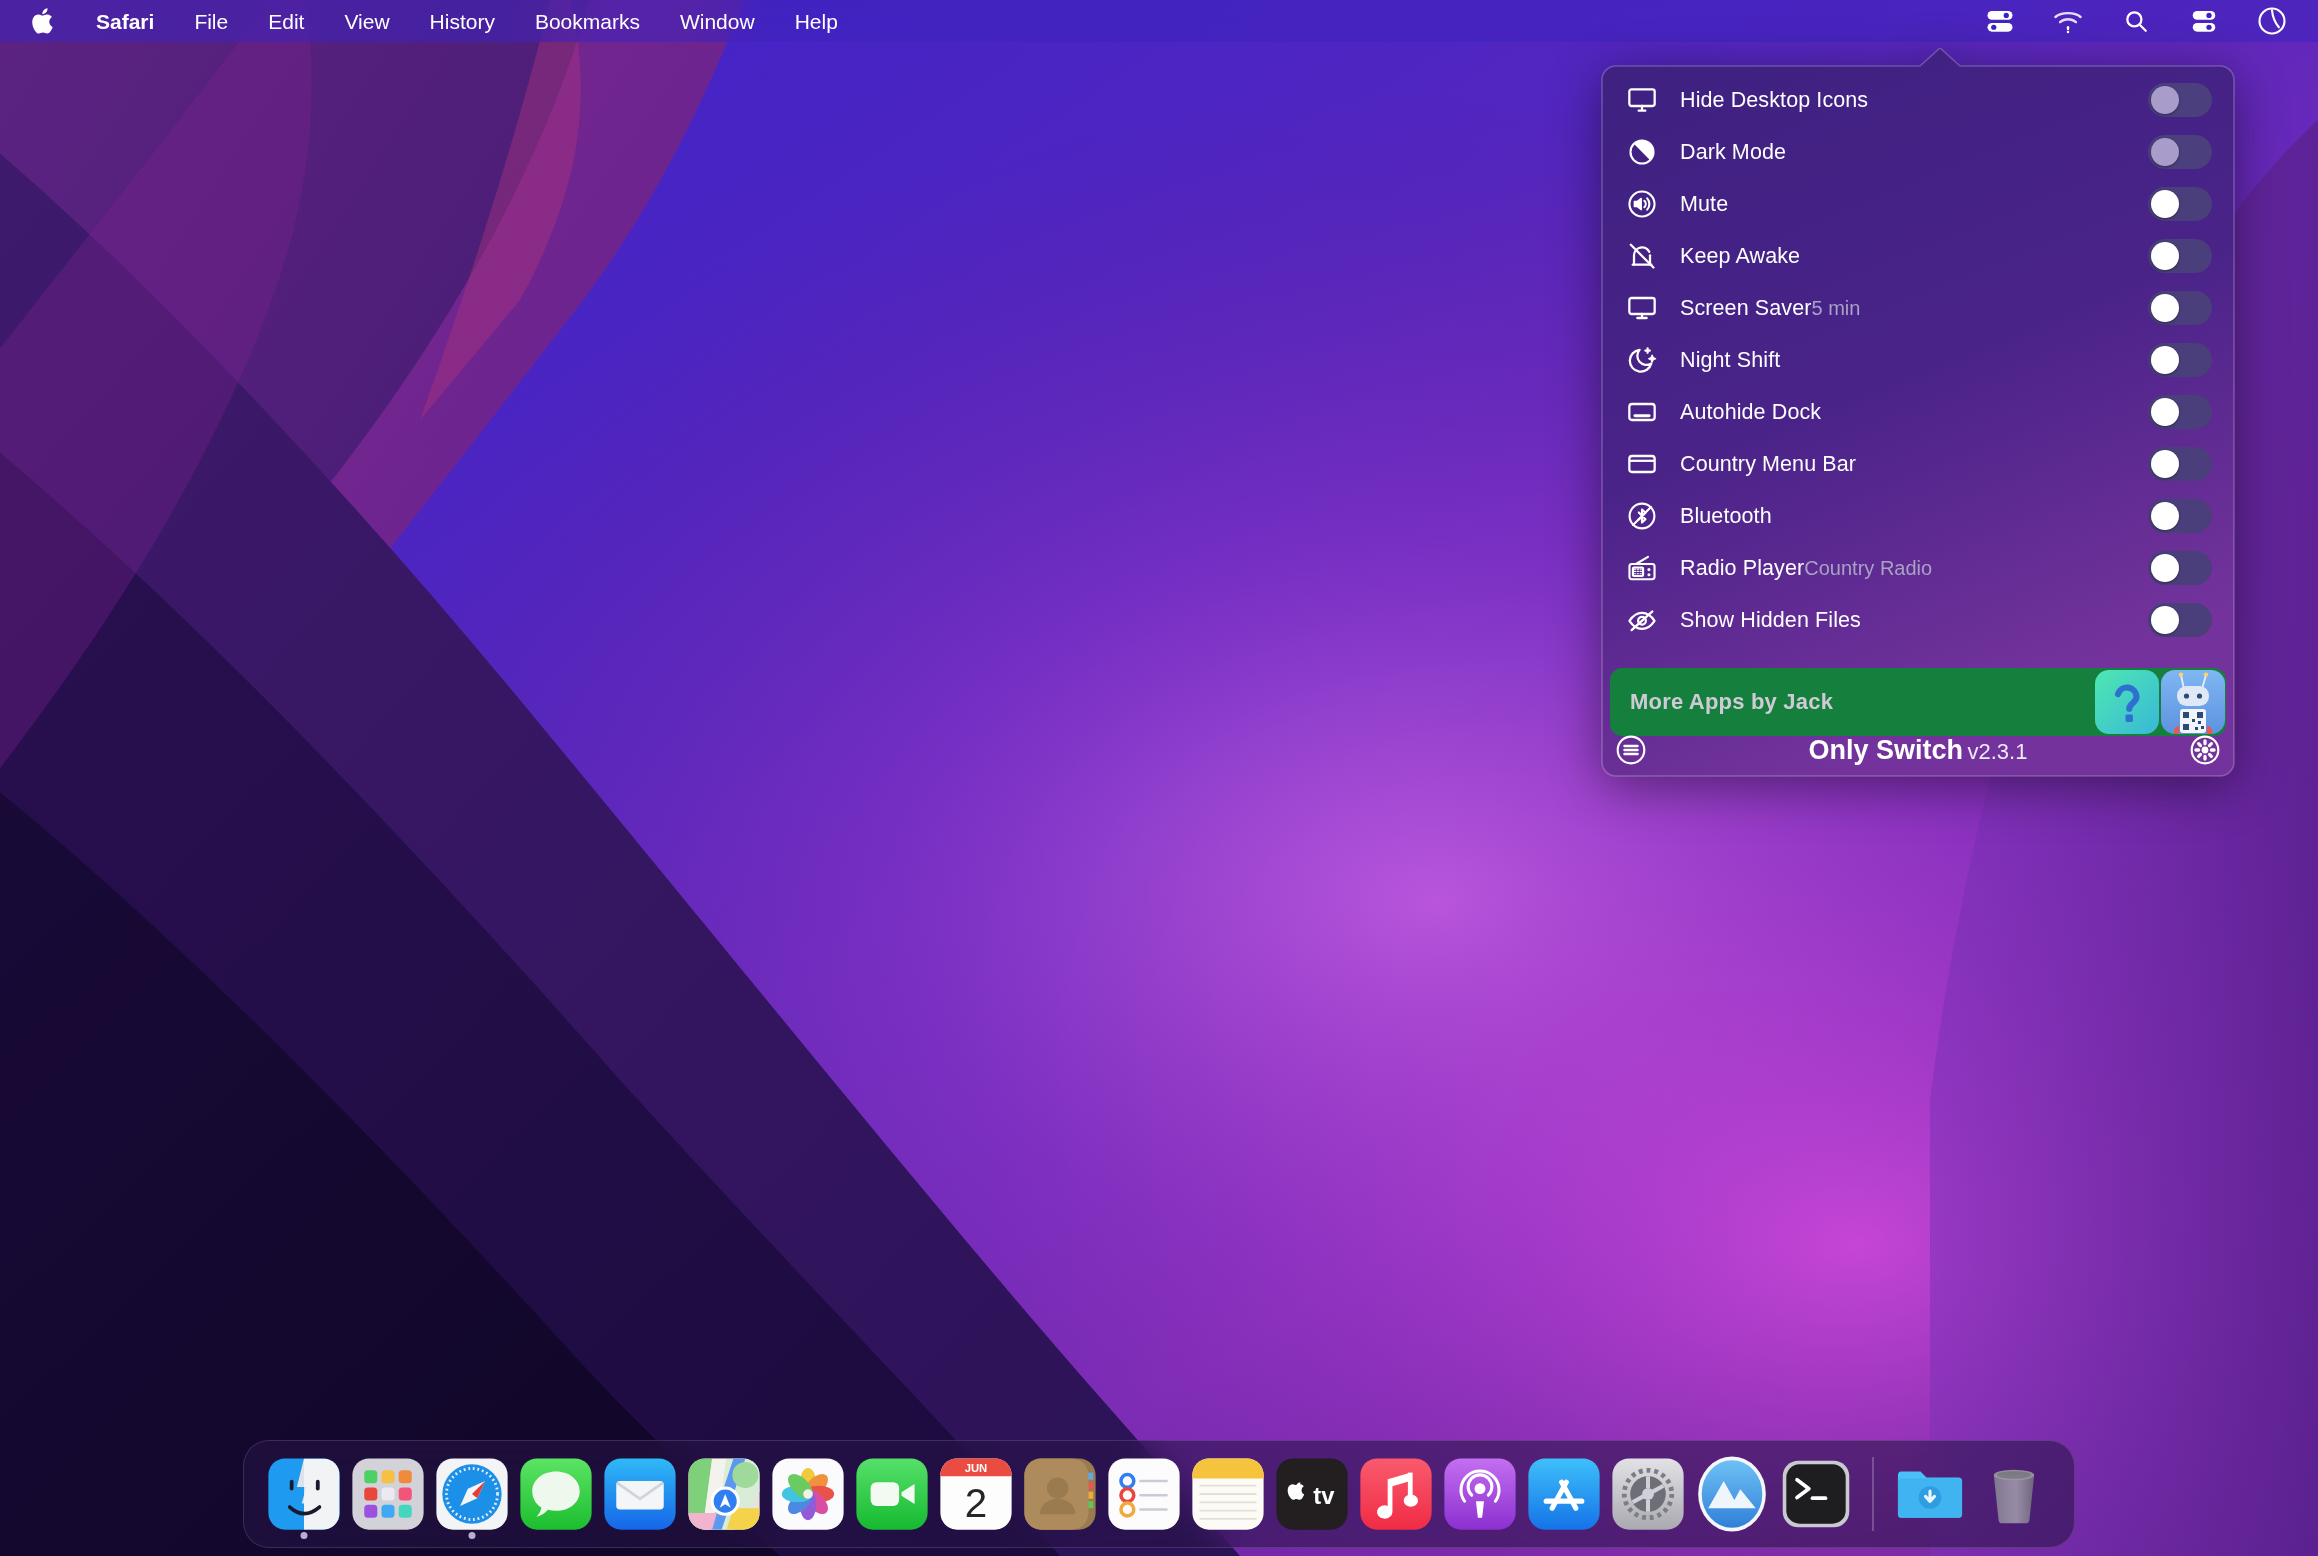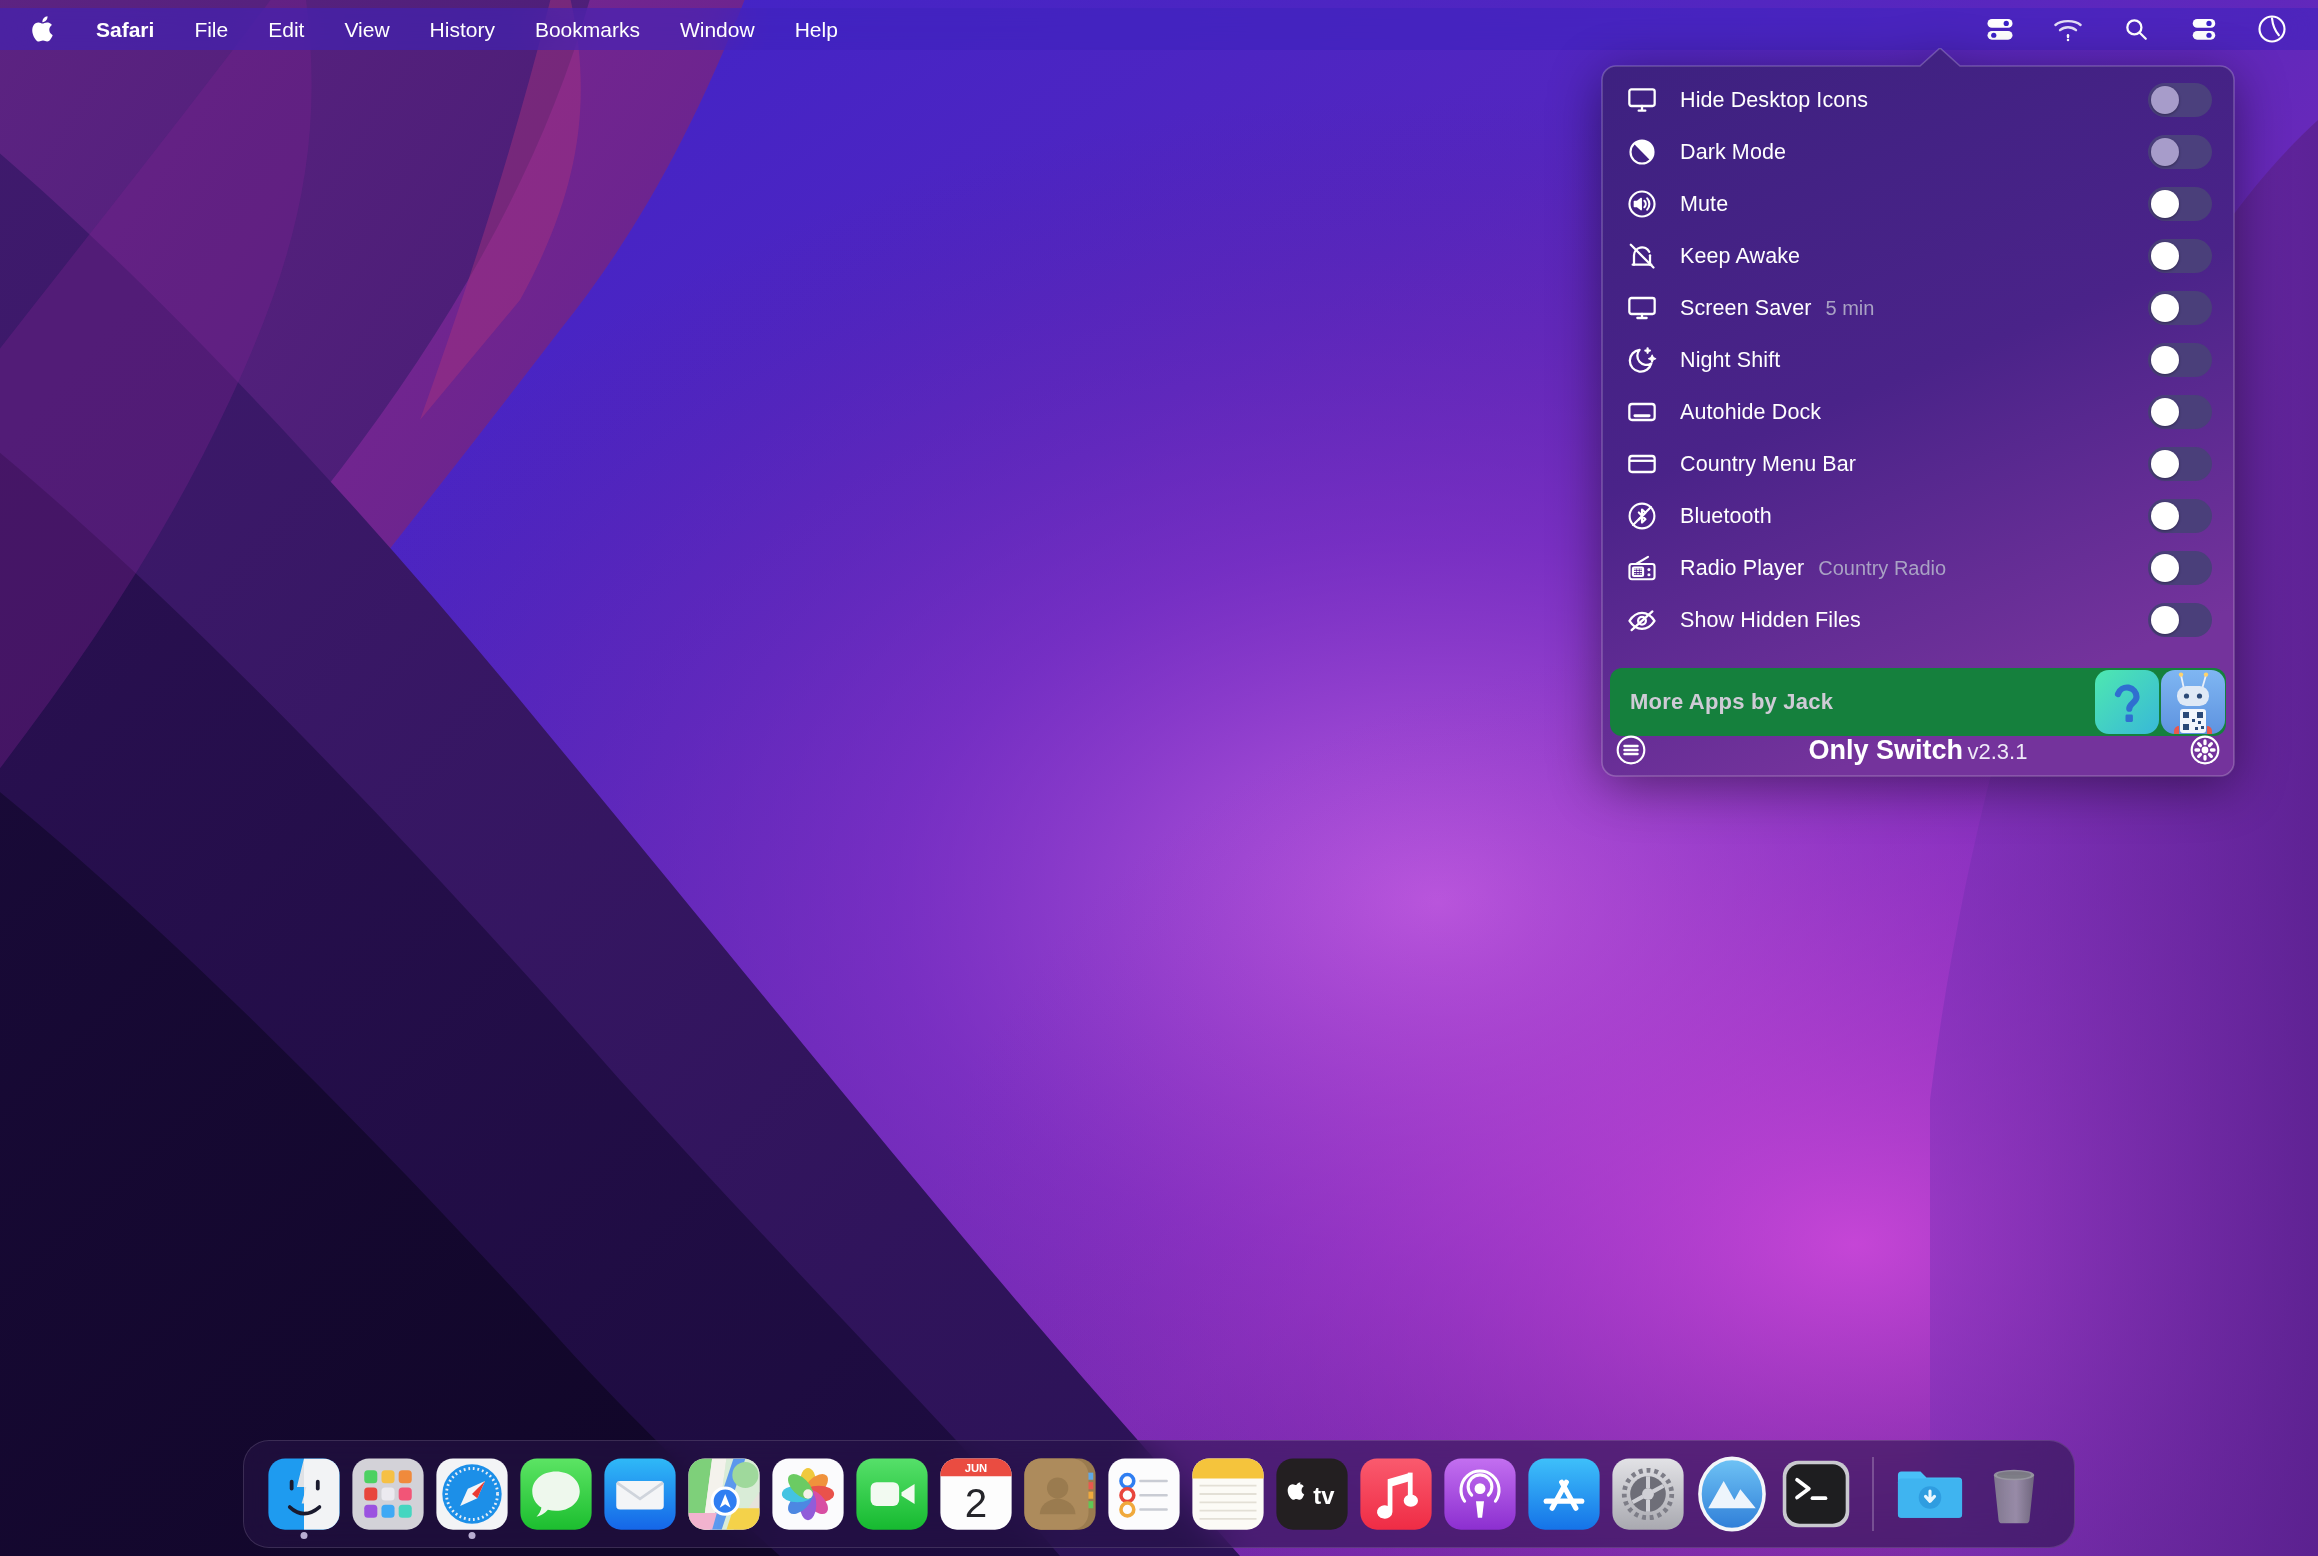--- a/index.html
+++ b/index.html
@@ -10,21 +10,21 @@
     position:relative;
     -webkit-font-smoothing:antialiased;
   }
 
   
   #wallpaper { position:absolute; inset:0; overflow:hidden; background:#1b0f3c; }
   #wallpaper svg { position:absolute; inset:0; width:100%; height:100%; display:block; }
 
   
   #menubar {
-    position:absolute; top:8px; left:0; width:2318px; height:42px;
+    position:absolute; top:0; left:0; width:2318px; height:42px;
     display:flex; align-items:center;
     background:rgba(62,34,190,0.55);
     backdrop-filter:blur(22px);
     z-index:40;
     color:#fff;
   }
   #menubar .mb-left { display:flex; align-items:center; gap:0px; padding-left:24px; }
   #menubar .mb-item {
     font-size:21px; line-height:1; padding:0 20px; white-space:nowrap;
     color:#fff;
@@ -51,21 +51,21 @@
   .row .ico {
     width:52px; min-width:52px; height:36px;
     display:flex; align-items:center; justify-content:center;
     color:#ffffff;
   }
   .row .ico svg { display:block; }
   .row .label {
     font-size:21.5px; color:#ffffff; margin-left:12px; white-space:nowrap; letter-spacing:0.1px;
   }
   .row .sub {
-    font-size:20px; color:#a9a2c4; margin-left:14px; white-space:nowrap;
+    font-size:20px; color:#a9a2c4; white-space:nowrap;
   }
   .row .tgl { margin-left:auto; }
 
   .switch {
     width:64px; height:34px; border-radius:17px;
     background:#4a3f7a; position:relative; display:block;
   }
   .switch .knob {
     position:absolute; top:3px; left:3px; width:28px; height:28px;
     border-radius:50%; background:#ffffff;

